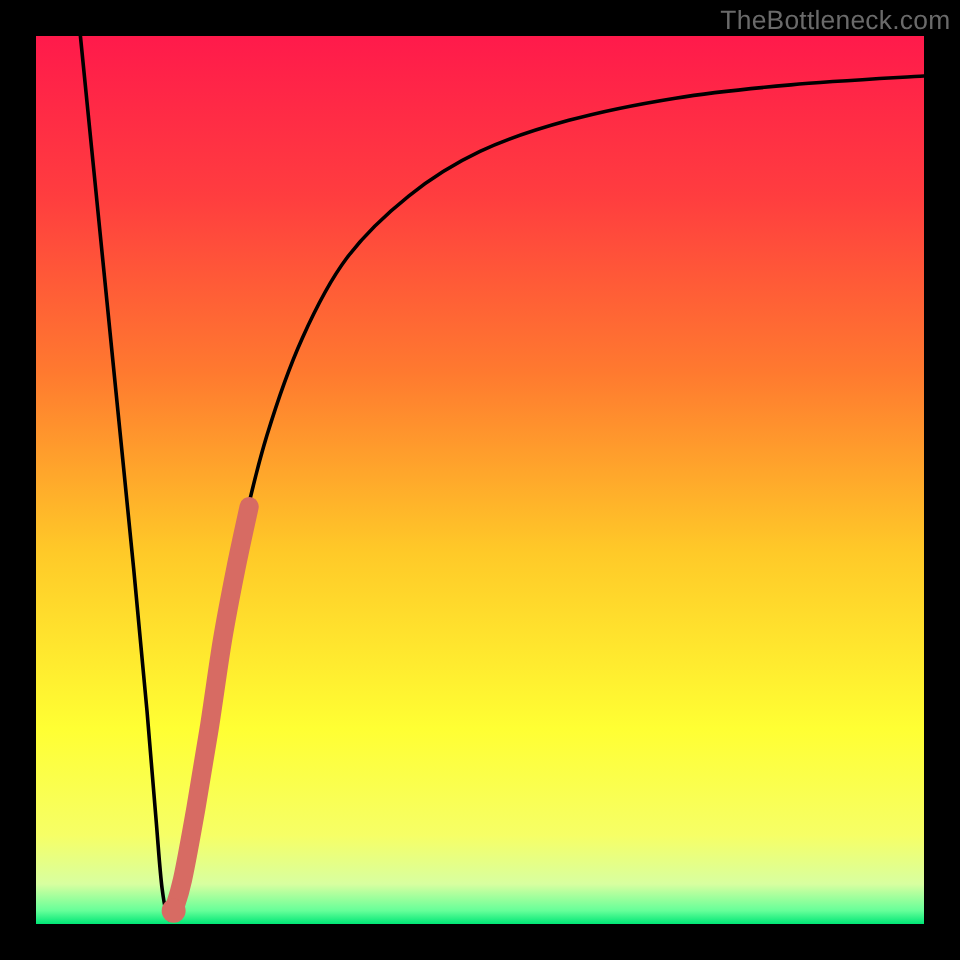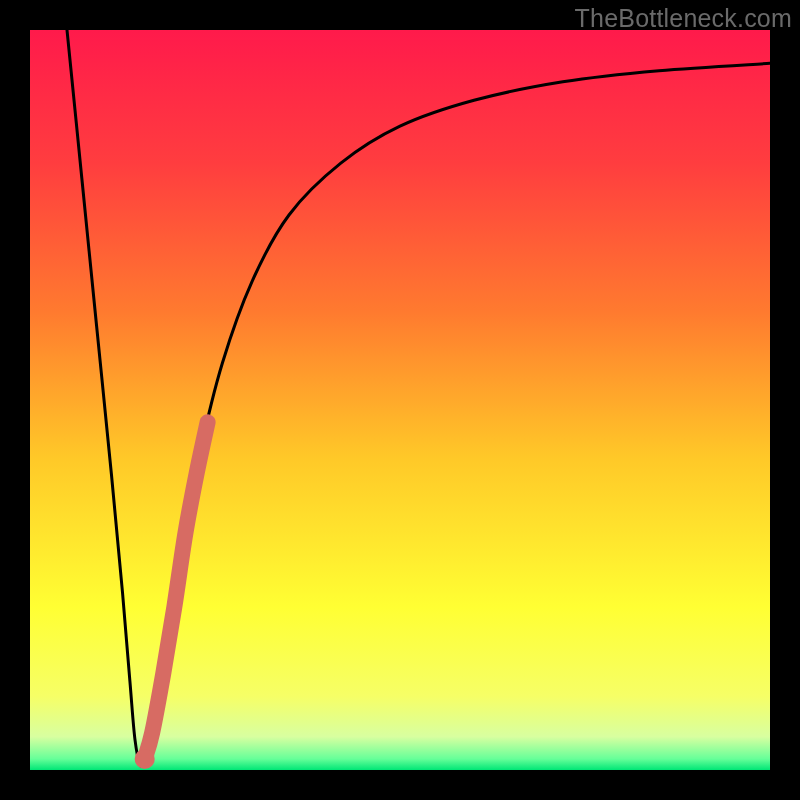--- a/index.html
+++ b/index.html
@@ -39,21 +39,21 @@
     left: 0;
     top: 0;
     width: 100%;
     height: 100%;
   }
   .watermark {
     position: absolute;
     top: 4px;
     right: 8px;
     color: #6a6a6a;
-    font-size: 25px;
+    font-size: 22px;
     font-weight: 500;
     letter-spacing: 0.2px;
     user-select: none;
   }
 </style>
 </head>
 <body>
 
 <div class="frame">
   <div class="watermark">TheBottleneck.com</div>

